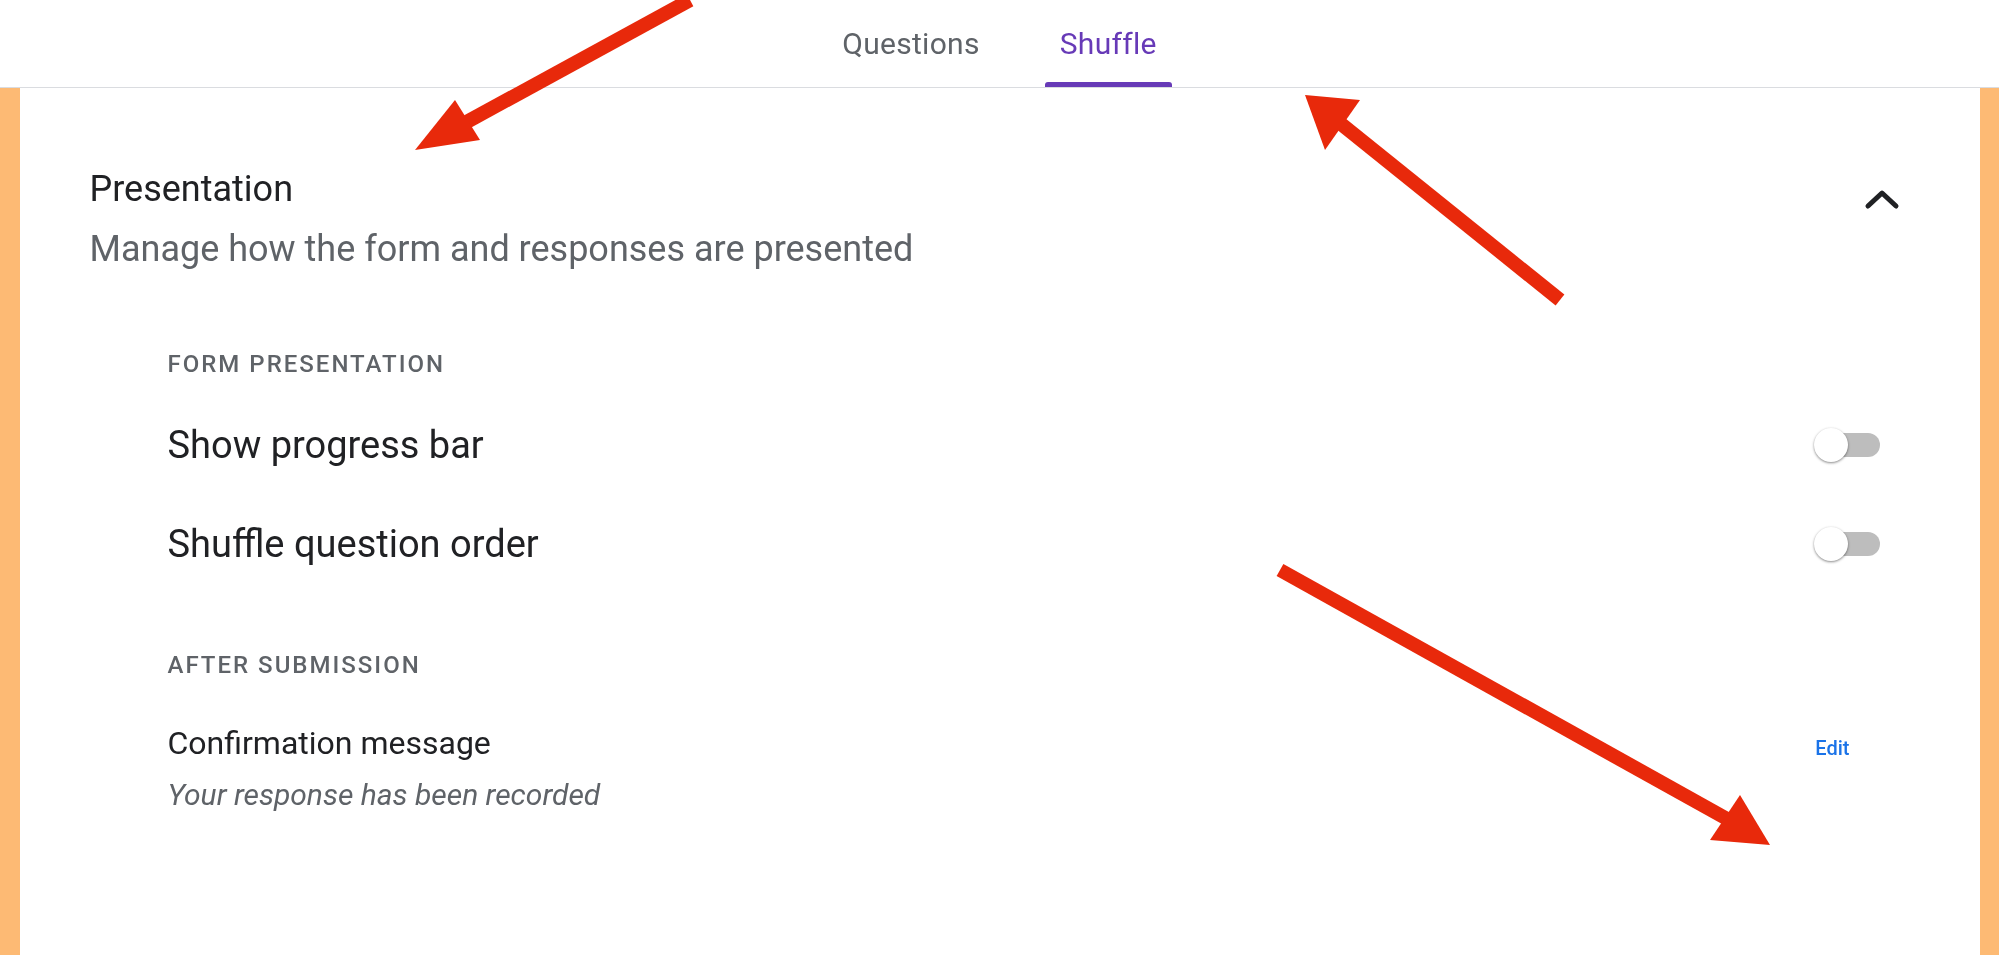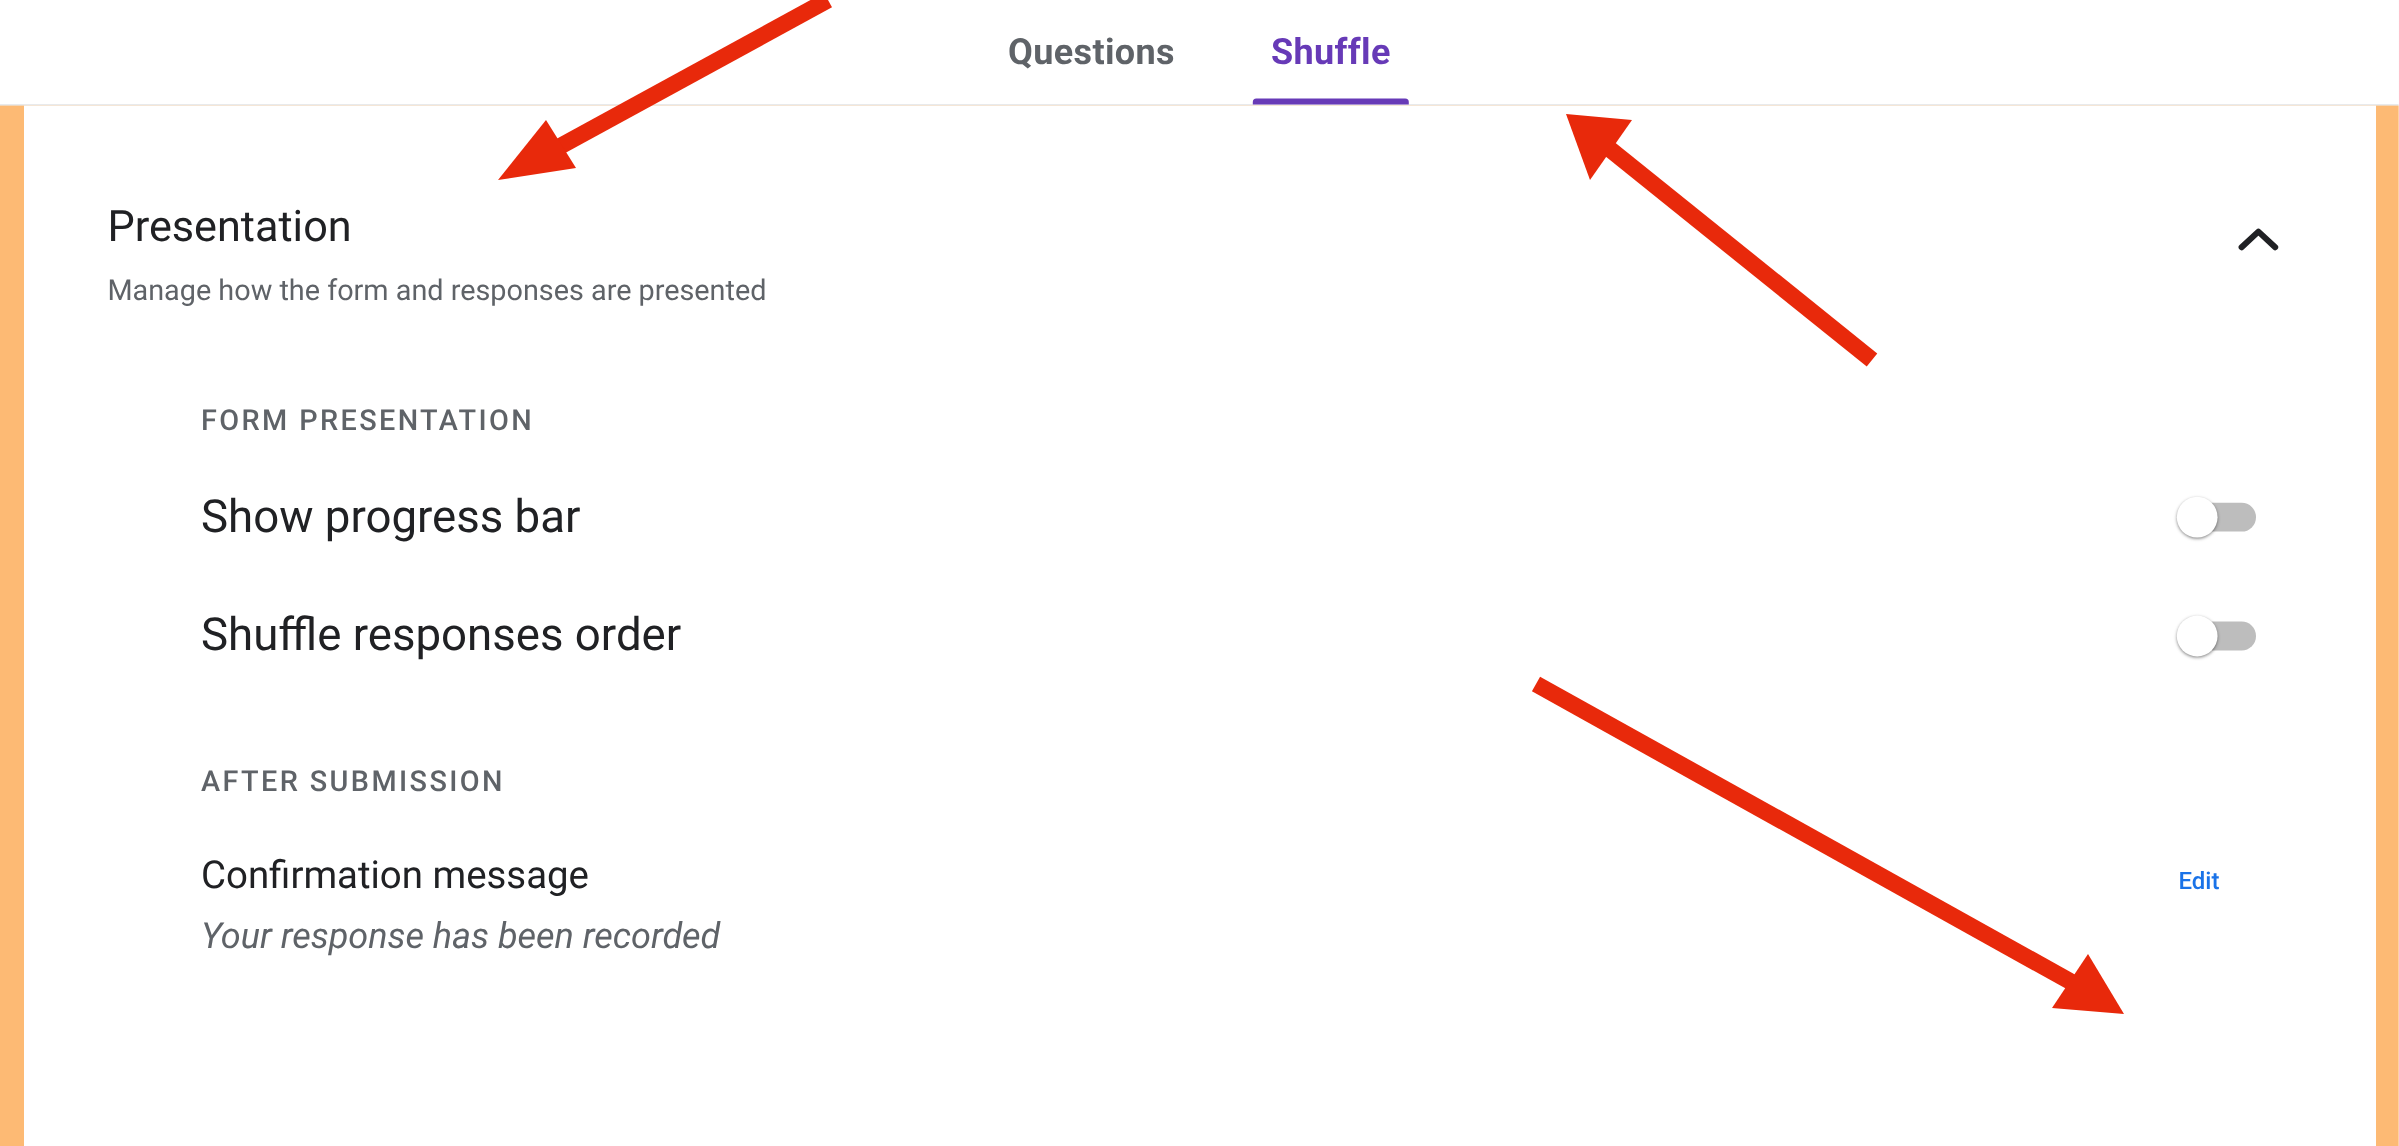--- a/index.html
+++ b/index.html
@@ -22,21 +22,21 @@
       display: flex;
       justify-content: center;
       border-bottom: 1px solid #dadce0;
       height: 88px;
       align-items: center;
       gap: 50px;
     }
     
     .tab {
       font-size: 30px;
-      font-weight: 700;
+      font-weight: 400;
       color: #5f6368;
       padding: 25px 15px;
       cursor: pointer;
       position: relative;
       letter-spacing: 0.3px;
     }
     
     .tab.active {
       color: #673ab7;
     }
@@ -80,21 +80,21 @@
     }
     
     .section-title {
       font-size: 36px;
       font-weight: 400;
       color: #202124;
       margin-bottom: 18px;
     }
     
     .section-subtitle {
-      font-size: 24px;
+      font-size: 36px;
       color: #5f6368;
       font-weight: 400;
     }
     
     .chevron-up {
       margin-top: 20px;
       margin-right: 10px;
     }
     
     .subsection {
@@ -210,21 +210,21 @@
       <div class="subsection-label">FORM PRESENTATION</div>
 
       <div class="setting-row">
         <div class="setting-name">Show progress bar</div>
         <div class="toggle">
           <div class="toggle-knob"></div>
         </div>
       </div>
 
       <div class="setting-row">
-        <div class="setting-name">Shuffle responses order</div>
+        <div class="setting-name">Shuffle question order</div>
         <div class="toggle">
           <div class="toggle-knob"></div>
         </div>
       </div>
     </div>
 
     <div class="subsection">
       <div class="subsection-label">AFTER SUBMISSION</div>
 
       <div class="confirmation-row">

